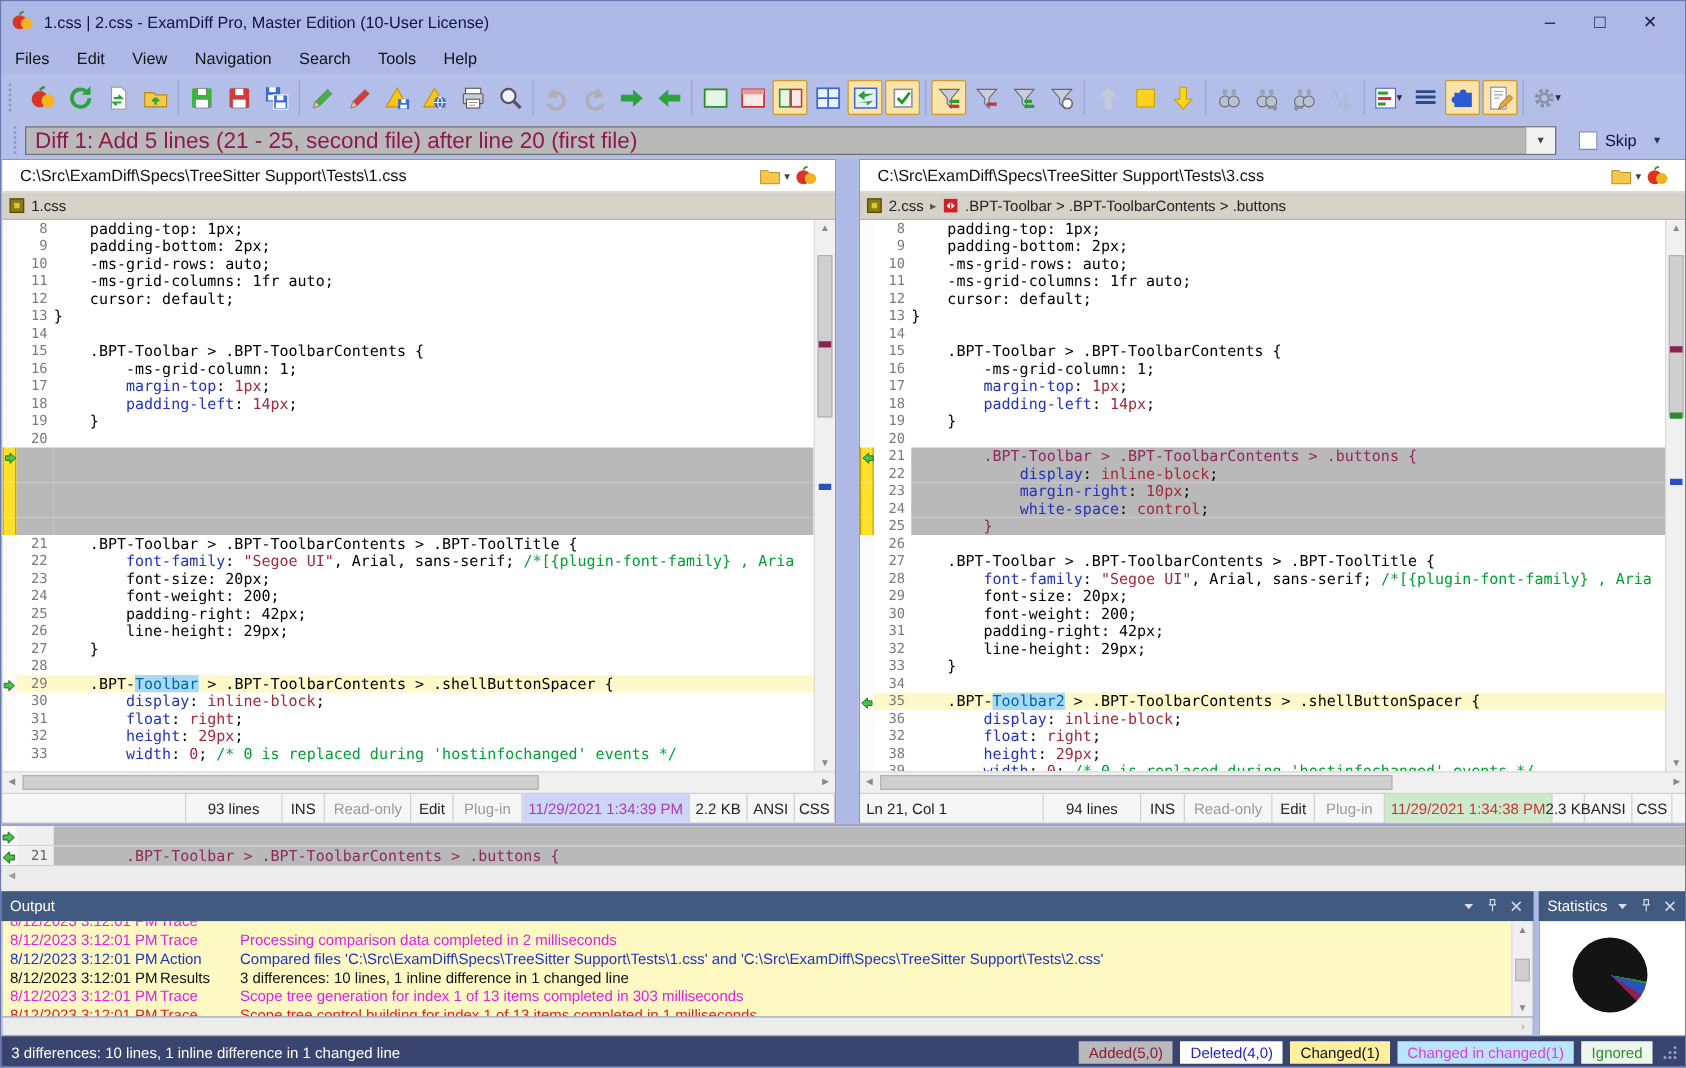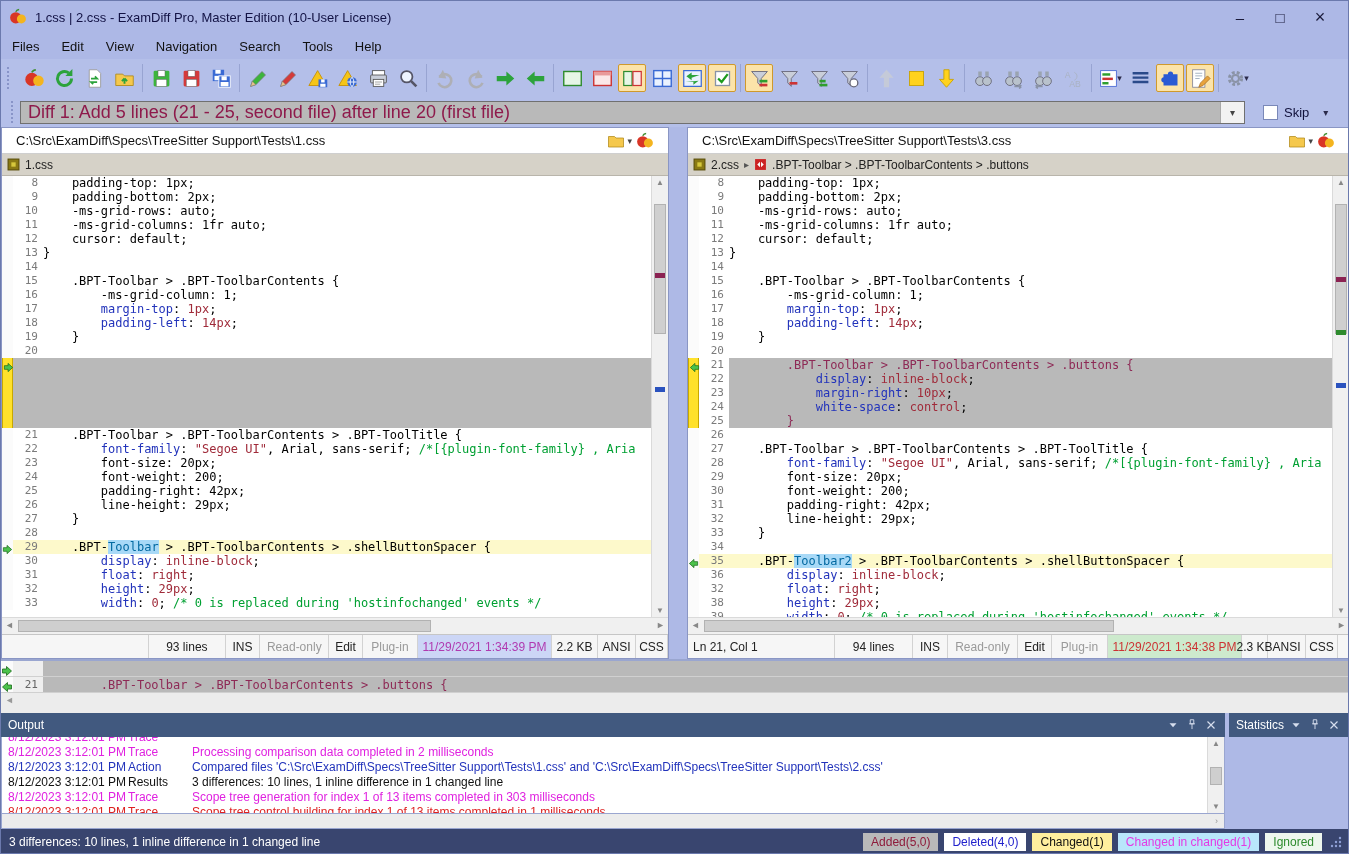--- a/index.html
+++ b/index.html
@@ -91,26 +91,26 @@
   .mrow .num { width:30px; flex:none; text-align:right; padding-right:5px; color:#666;
                font:11px/16px "DejaVu Sans Mono",monospace; background:#efefef; }
   .mrow .body { flex:1; background:#b9b9b9; font:12px/16px "DejaVu Sans Mono",monospace;
                 color:#8e2a56; white-space:pre; }
   #merge-scroll { height:18px; background:#ececec; font-size:9px; color:#999; padding:2px 4px; }
 
   
   #bottompanels { position:absolute; top:712px; left:0; width:1349px; height:116px; display:flex; }
   #output-panel { width:1237px; display:flex; flex-direction:column; }
   #panel-splitter { width:4px; background:#aeb9e6; }
-  #stats-panel { flex:1; display:flex; flex-direction:row; }
+  #stats-panel { flex:1; display:flex; flex-direction:column; }
   .panelhead { height:19px; background:#41597f; color:#fff; font-size:12px; display:flex;
                align-items:center; padding:12px 7px; }
   .panelhead .title { flex:1; }
   .panelhead .hicon { width:14px; height:14px; margin-left:5px; }
-  .outbody { position:relative; height:81px; background:#ffffff; border:1px solid #9aa6d0; border-top:none; overflow:hidden; }
+  .outbody { position:relative; height:81px; background:#fef9c3; border:1px solid #9aa6d0; border-top:none; overflow:hidden; }
   #output-rows { position:absolute; top:-7px; left:0; right:18px; }
   .orow { height:15px; display:flex; font-size:12px; white-space:nowrap; overflow:hidden; }
   .ocol-time { width:126px; padding-left:6px; flex:none; }
   .ocol-cat { width:64px; flex:none; }
   .ocol-msg { flex:1; }
   .cm { color:#e022e0; } .cn { color:#2233bb; } .ck { color:#111; } .cr { color:#dd2222; }
   #out-vscroll { position:absolute; right:0; top:0; bottom:0; width:17px; background:#f0f0f0;
                  border-left:1px solid #dadada; font-size:8px; color:#888; }
   .outfoot { height:16px; background:#ececec; border:1px solid #9aa6d0; border-top:none;
              font-size:9px; color:#999; text-align:right; padding:2px 6px; }

